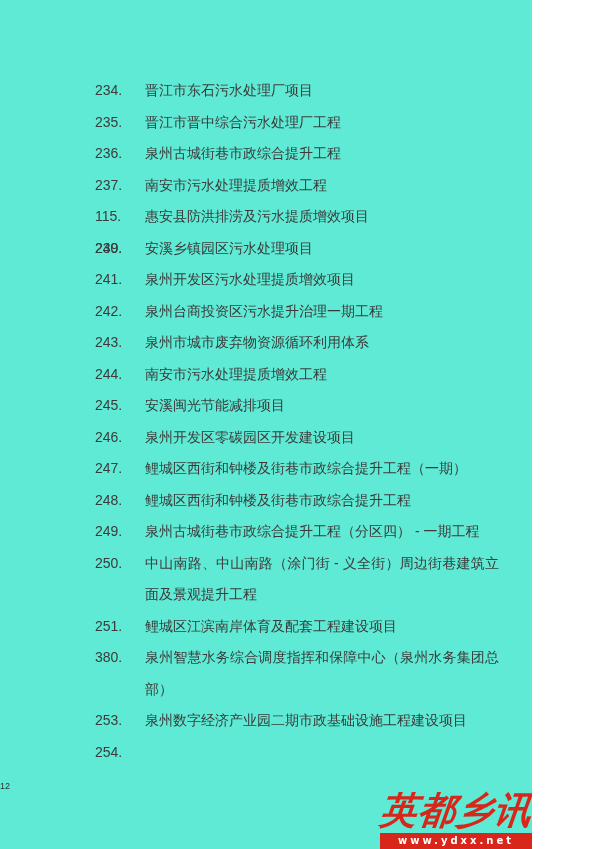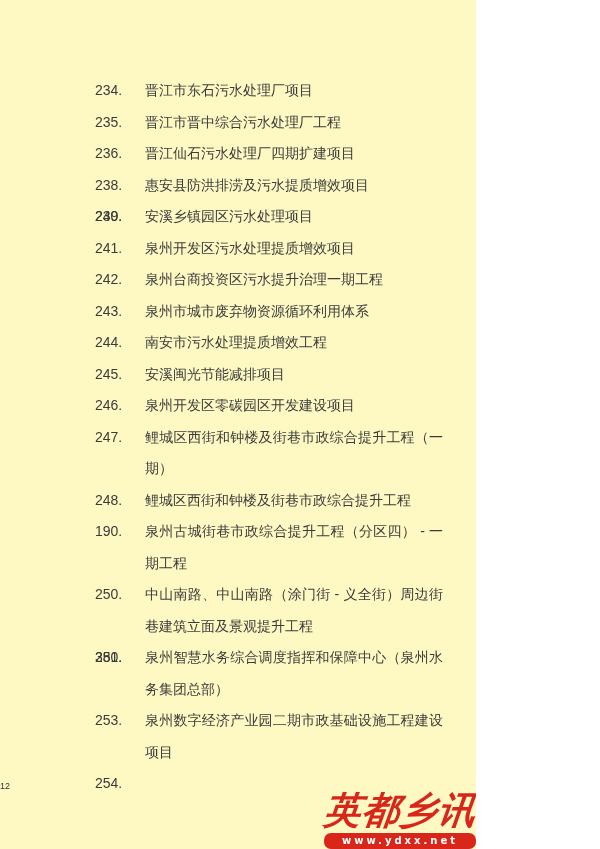--- a/index.html
+++ b/index.html
@@ -1,20 +1,20 @@
 <!DOCTYPE html>
 <html><head>
 <meta charset="utf-8">
 <style>
   html, body { margin: 0; padding: 0; background: #ffffff; }
   .page {
     position: relative;
-    width: 476px;
+    width: 532px;
     height: 849px;
-    background: #fef9c3;
+    background: #5eead4;
     overflow: hidden;
     font-family: "Liberation Sans", sans-serif;
   }
   .project-list {
     list-style: none;
     margin: 0;
     padding: 75px 33px 0 0;
   }
   .row {
     position: relative;
@@ -57,46 +57,46 @@
     letter-spacing: 1px;
   }
   .wm-bar {
     height: 16px;
     line-height: 16px;
     color: #ffffff;
     font-weight: bold;
     font-size: 10px;
     letter-spacing: 3px;
     font-family: "DejaVu Sans", sans-serif;
-    border-radius: 7px;
   }
 </style>
 </head>
 <body>
 
 <div class="page">
 
   <ol class="project-list">
       <li class="row"><span class="no">234.</span><span class="txt">晋江市东石污水处理厂项目</span></li>
       <li class="row"><span class="no">235.</span><span class="txt">晋江市晋中综合污水处理厂工程</span></li>
-      <li class="row"><span class="no">236.</span><span class="txt">晋江仙石污水处理厂四期扩建项目</span></li>
-      <li class="row"><span class="no">238.</span><span class="txt">惠安县防洪排涝及污水提质增效项目</span></li>
+      <li class="row"><span class="no">236.</span><span class="txt">泉州古城街巷市政综合提升工程</span></li>
+      <li class="row"><span class="no">237.</span><span class="txt">南安市污水处理提质增效工程</span></li>
+      <li class="row"><span class="no">115.</span><span class="txt">惠安县防洪排涝及污水提质增效项目</span></li>
       <li class="row"><span class="no">239.</span></li>
       <li class="row"><span class="no">240.</span><span class="txt">安溪乡镇园区污水处理项目</span></li>
       <li class="row"><span class="no">241.</span><span class="txt">泉州开发区污水处理提质增效项目</span></li>
       <li class="row"><span class="no">242.</span><span class="txt">泉州台商投资区污水提升治理一期工程</span></li>
       <li class="row"><span class="no">243.</span><span class="txt">泉州市城市废弃物资源循环利用体系</span></li>
       <li class="row"><span class="no">244.</span><span class="txt">南安市污水处理提质增效工程</span></li>
       <li class="row"><span class="no">245.</span><span class="txt">安溪闽光节能减排项目</span></li>
       <li class="row"><span class="no">246.</span><span class="txt">泉州开发区零碳园区开发建设项目</span></li>
       <li class="row"><span class="no">247.</span><span class="txt">鲤城区西街和钟楼及街巷市政综合提升工程（一期）</span></li>
       <li class="row"><span class="no">248.</span><span class="txt">鲤城区西街和钟楼及街巷市政综合提升工程</span></li>
-      <li class="row"><span class="no">190.</span><span class="txt">泉州古城街巷市政综合提升工程（分区四） - 一期工程</span></li>
+      <li class="row"><span class="no">249.</span><span class="txt">泉州古城街巷市政综合提升工程（分区四） - 一期工程</span></li>
       <li class="row"><span class="no">250.</span><span class="txt">中山南路、中山南路（涂门街 - 义全街）周边街巷建筑立面及景观提升工程</span></li>
-      <li class="row"><span class="no">251.</span></li>
+      <li class="row"><span class="no">251.</span><span class="txt">鲤城区江滨南岸体育及配套工程建设项目</span></li>
       <li class="row"><span class="no">380.</span><span class="txt">泉州智慧水务综合调度指挥和保障中心（泉州水务集团总部）</span></li>
       <li class="row"><span class="no">253.</span><span class="txt">泉州数字经济产业园二期市政基础设施工程建设项目</span></li>
       <li class="row"><span class="no">254.</span></li>
     </ol>
 
   <div class="page-number">12</div>
 
   <div class="watermark">
     <div class="wm-title" style="color: rgb(216, 38, 26);">英都乡讯</div>
     <div class="wm-bar" style="background: rgb(216, 38, 26);">www.ydxx.net</div>

